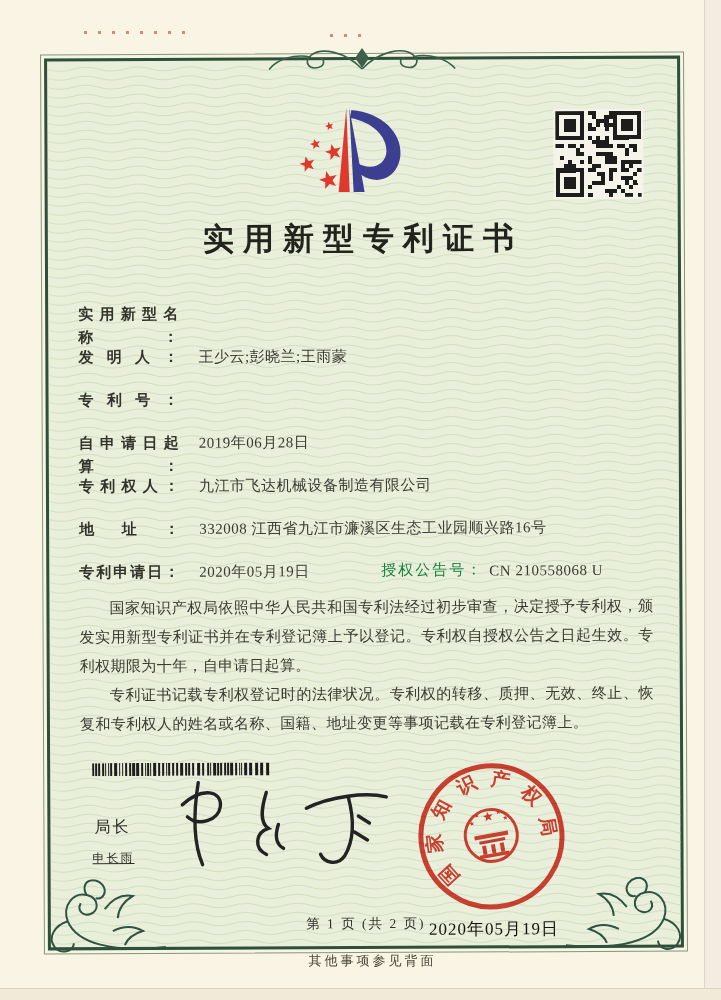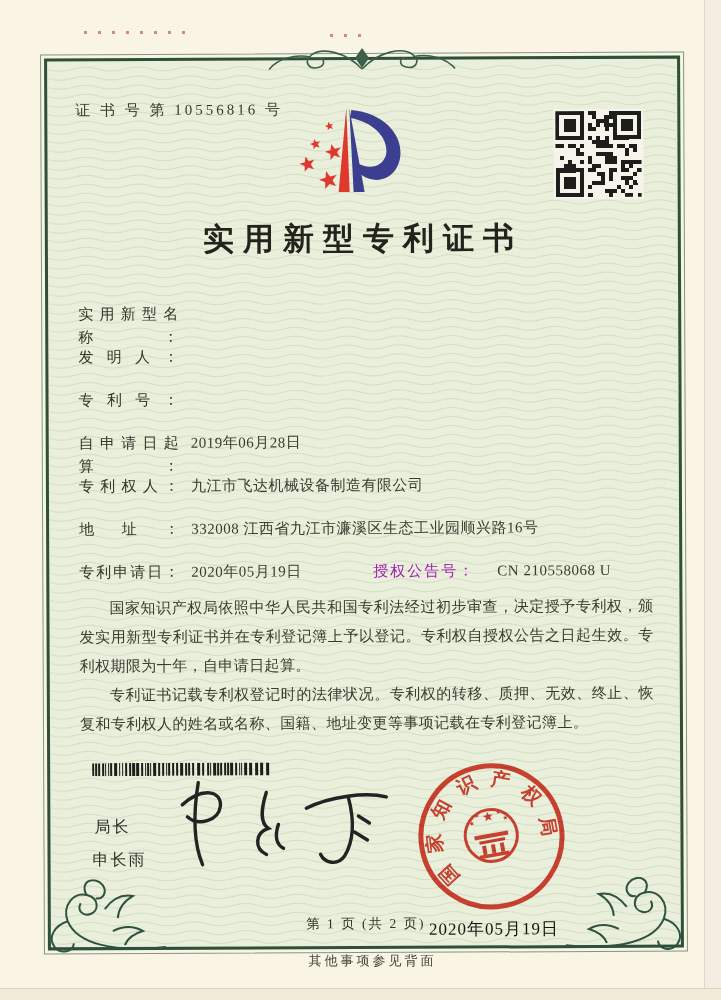--- a/index.html
+++ b/index.html
@@ -24,32 +24,32 @@
   .flourish-r{right:-8px;bottom:-6px;transform:scaleX(-1);}
 
   .cert-no{position:absolute;left:28px;top:40px;font-size:15px;letter-spacing:3px;color:#3a3a31;}
   .logo{position:absolute;left:225px;top:40px;}
   .qr{position:absolute;left:506px;top:50px;width:86px;height:86px;background:#f6f4ea;padding:2px;}
   .title{position:absolute;left:0;top:158px;width:100%;text-align:center;
          font-size:31px;font-weight:bold;letter-spacing:9px;color:#23231d;}
 
   .fields{position:absolute;left:30px;top:242px;width:575px;font-size:15px;}
   .frow{display:flex;height:43px;align-items:flex-start;line-height:23px;}
-  .flabel{flex:0 0 100px;text-align:justify;text-align-last:justify;color:#33332b;margin-right:12px;}
-  .flabel2{flex:0 0 100px;text-align:justify;text-align-last:justify;color:#a21caf;margin-right:24px;}
+  .flabel{flex:0 0 100px;text-align:justify;text-align-last:justify;color:#33332b;margin-right:20px;font-weight:bold;}
+  .flabel2{flex:0 0 100px;text-align:justify;text-align-last:justify;color:#15803d;margin-right:8px;font-family:Liberation Mono, monospace;}
   .fvalue{color:#3b3b32;letter-spacing:.5px;}
   .fvalue.fixed{flex:0 0 182px;}
 
   .paras{position:absolute;left:30px;top:533px;width:574px;font-size:15px;
          line-height:29px;text-align:justify;color:#3a3a30;letter-spacing:.4px;}
   .paras p{margin:0;text-indent:2em;}
 
   .barcode{position:absolute;left:42px;top:702px;}
   .signer-title{position:absolute;left:44px;top:756px;font-size:16px;letter-spacing:2px;color:#2e2e27;text-align:right;}
-  .signer-name{position:absolute;left:42px;top:789px;font-size:16px;letter-spacing:2px;color:#2e2e27;}
+  .signer-name{position:absolute;left:42px;top:789px;font-size:12px;letter-spacing:2px;color:#2e2e27;text-decoration:underline;}
   .signature{position:absolute;left:118px;top:700px;}
 
   .seal{position:absolute;left:366px;top:702px;width:150px;height:150px;
         transform:rotate(-10deg);mix-blend-mode:multiply;opacity:.95;}
   .seal-ring{position:absolute;left:2px;top:2px;width:136px;height:136px;
              border:5px solid #d93a2b;border-radius:50%;}
   .seal-char{position:absolute;left:50%;top:50%;font-size:19px;font-weight:bold;color:#d93a2b;
              font-family:"Liberation Serif",serif;}
   .emblem{position:absolute;left:45px;top:43px;}
   .issue-date{position:absolute;left:378px;top:858px;font-size:17px;letter-spacing:1px;
@@ -194,21 +194,20 @@
     <svg class="ornament flourish-r" width="125" height="74" viewBox="0 0 125 74">
       <g fill="none" stroke="#2f5340" stroke-width="2">
         <path d="M123,68 C70,74 34,64 25,42 C19,26 31,12 45,16 C56,19 57,32 47,35 C40,37 34,31 38,24"></path>
         <path d="M44,16 C36,2 52,-4 60,6 C65,13 60,21 53,19"></path>
         <path d="M25,42 C12,46 4,58 12,68 C18,75 30,73 31,64"></path>
         <path d="M62,30 q12,-16 28,-13 q-14,8 -15,22"></path>
         <path d="M70,52 q16,-8 30,0 q-14,4 -18,14"></path>
       </g>
     </svg>
 
-    <div class="cert-no">证 书 号 第 10556816 号</div>
 
     <svg class="logo" width="155" height="102" viewBox="0 0 155 102">
       <g id="logo-stars" fill="#df392e">
           <polygon points="57.0,21.5 58.1,24.5 61.3,24.6 58.8,26.6 59.6,29.6 57.0,27.9 54.4,29.6 55.2,26.6 52.7,24.6 55.9,24.5" transform="rotate(-15 57 26)"></polygon>
           <polygon points="43.0,38.5 44.4,42.1 48.2,42.3 45.2,44.7 46.2,48.4 43.0,46.3 39.8,48.4 40.8,44.7 37.8,42.3 41.6,42.1" transform="rotate(-15 43 44)"></polygon>
           <polygon points="61.0,43.5 63.1,49.1 69.1,49.4 64.4,53.1 66.0,58.9 61.0,55.6 56.0,58.9 57.6,53.1 52.9,49.4 58.9,49.1" transform="rotate(-15 61 52)"></polygon>
           <polygon points="35.0,56.0 37.0,61.3 42.6,61.5 38.2,65.0 39.7,70.5 35.0,67.4 30.3,70.5 31.8,65.0 27.4,61.5 33.0,61.3" transform="rotate(-15 35 64)"></polygon>
           <polygon points="56.0,70.5 58.3,76.8 65.0,77.1 59.8,81.2 61.6,87.7 56.0,84.0 50.4,87.7 52.2,81.2 47.0,77.1 53.7,76.8" transform="rotate(-15 56 80)"></polygon>
         </g>
       <polygon points="74,8 66,92 77,92" fill="#df392e"></polygon>
@@ -423,20 +422,21 @@
       </svg>
 
     <div class="title">实用新型专利证书</div>
 
     <div class="fields">
       <div class="frow">
         <span class="flabel">实用新型名称：</span>
       </div>
       <div class="frow">
         <span class="flabel">发明人：</span>
+        <span class="fvalue">王少云;彭晓兰;王雨蒙</span>
       </div>
       <div class="frow">
         <span class="flabel">专利号：</span>
       </div>
       <div class="frow">
         <span class="flabel">自申请日起算：</span>
         <span class="fvalue">2019年06月28日</span>
       </div>
       <div class="frow">
         <span class="flabel">专利权人：</span>

